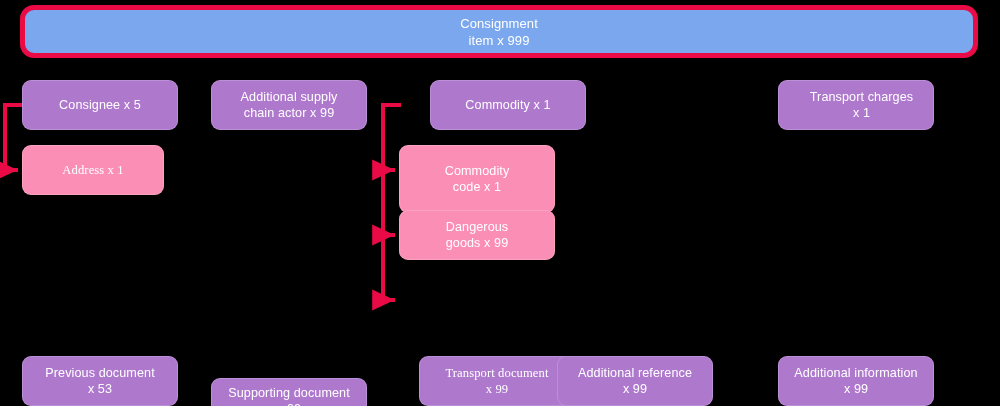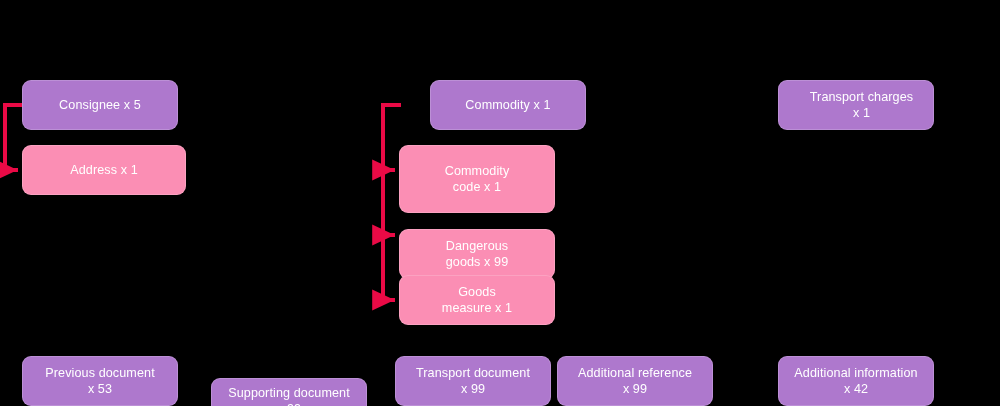--- a/index.html
+++ b/index.html
@@ -90,49 +90,51 @@
       <path d="M22,105 L5,105 L5,170 L16,170" fill="none" stroke="#ea0a46" stroke-width="4" stroke-linecap="square" stroke-linejoin="miter" marker-end="url(#arrow)"></path>
     </g>
 
     <g>
       <path d="M399,105 L383,105 L383,300 L393,300" fill="none" stroke="#ea0a46" stroke-width="4" stroke-linecap="square" stroke-linejoin="miter" marker-end="url(#arrow)"></path>
       <path d="M383,170 L393,170" fill="none" stroke="#ea0a46" stroke-width="4" stroke-linecap="square" marker-end="url(#arrow)"></path>
       <path d="M383,235 L393,235" fill="none" stroke="#ea0a46" stroke-width="4" stroke-linecap="square" marker-end="url(#arrow)"></path>
     </g>
   </svg>
 
+  <div class="node level-root" style="left:20px; top:5px; width:958px; height:53px;">Consignment
+item x 999</div>
 
   <div class="node level-primary" style="left:22px; top:80px; width:156px; height:50px;">Consignee x 5</div>
 
-  <div class="node level-child" style="left:22px; top:145px; width:164px; height:50px;">Address x 1</div>
+  <div class="node level-child" style="left:22px; top:145px; width:142px; height:50px;font-family:Liberation Serif, serif;">Address x 1</div>
 
+  <div class="node level-primary" style="left:211px; top:80px; width:156px; height:50px;">Additional supply
+chain actor x 99</div>
 
   <div class="node level-primary" style="left:399px; top:80px; width:156px; height:50px;margin-left:31px;">Commodity x 1</div>
 
   <div class="node level-child" style="left:399px; top:145px; width:156px; height:68px;">Commodity
 code x 1</div>
 
-  <div class="node level-child" style="left:399px; top:210px; width:156px; height:50px;margin-top:19px;">Dangerous
+  <div class="node level-child" style="left:399px; top:210px; width:156px; height:50px;">Dangerous
 goods x 99</div>
 
-  <div class="node level-child" style="left:399px; top:275px; width:156px; height:50px;">Goods
-measure x 1</div>
 
 
   <div class="node level-primary" style="left:778px; top:80px; width:156px; height:50px;padding-left:17px;">Transport charges
 x 1</div>
 
   <div class="node level-primary" style="left:22px; top:356px; width:156px; height:50px;">Previous document
 x 53</div>
 
   <div class="node level-primary" style="left:211px; top:356px; width:156px; height:46px;margin-top:22px;">Supporting document
 x 99</div>
 
-  <div class="node level-primary" style="left:395px; top:356px; width:156px; height:50px;">Transport document
+  <div class="node level-primary" style="left:419px; top:356px; width:156px; height:50px;font-family:Liberation Serif, serif;">Transport document
 x 99</div>
 
   <div class="node level-primary" style="left:557px; top:356px; width:156px; height:50px;">Additional reference
 x 99</div>
 
   <div class="node level-primary" style="left:778px; top:356px; width:156px; height:50px;">Additional information
-x 42</div>
+x 99</div>
 
 </div>
 
 </body></html>

